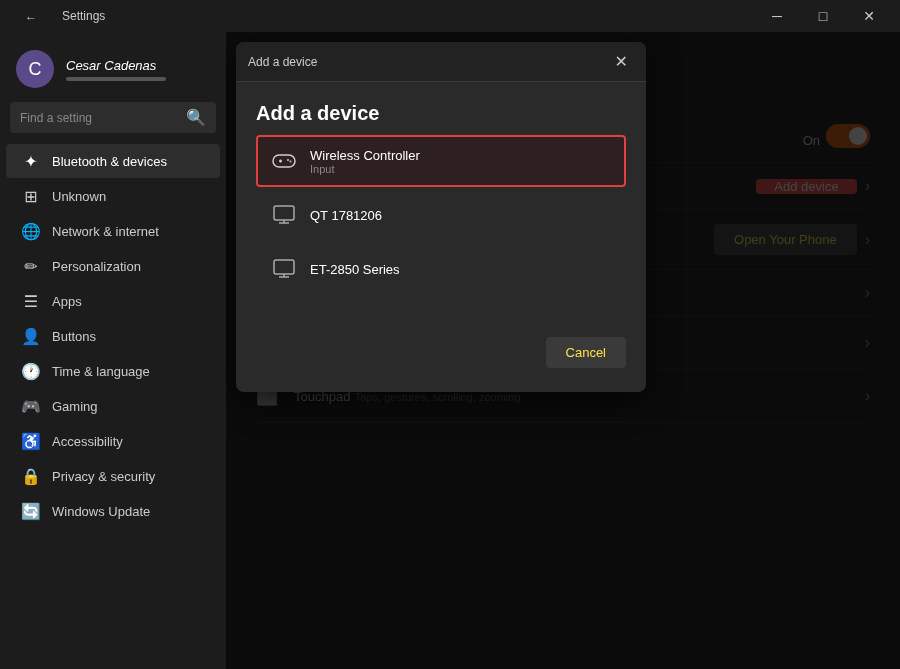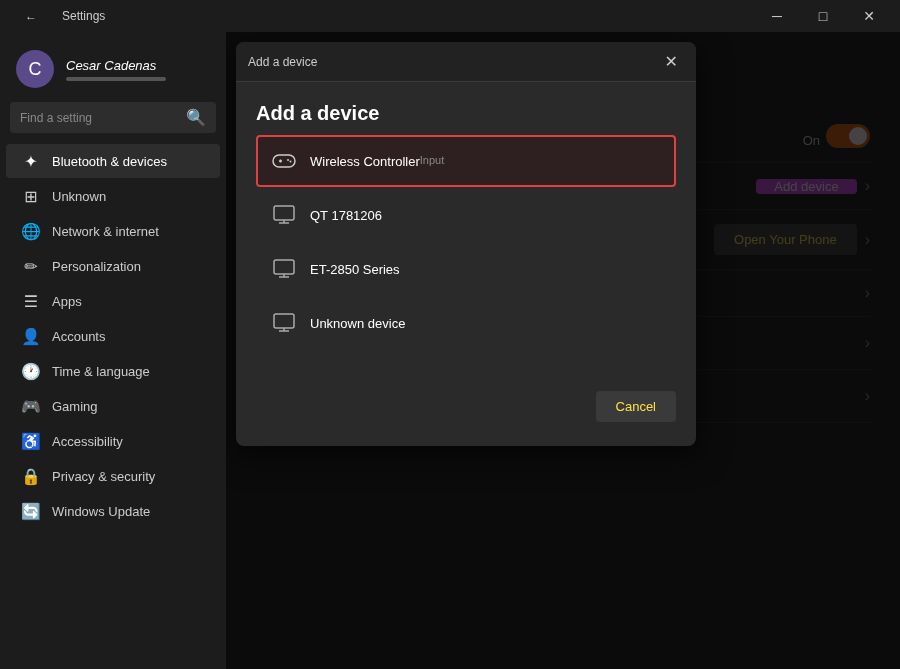--- a/index.html
+++ b/index.html
@@ -175,21 +175,21 @@
       align-items: flex-start;
       justify-content: flex-start;
       padding-top: 10px;
       padding-left: 10px;
     }
 
     
     .dialog {
       background: #2a2a2a;
       border-radius: 8px;
-      width: 460px;
+      width: 410px;
       overflow: hidden;
       box-shadow: 0 8px 32px rgba(0,0,0,0.7);
     }
     .dialog-titlebar {
       display: flex;
       align-items: center;
       justify-content: space-between;
       padding: 8px 12px;
       background: #222222;
       border-bottom: 1px solid #3a3a3a;
@@ -246,21 +246,21 @@
     .device-icon {
       width: 28px;
       height: 28px;
       display: flex;
       align-items: center;
       justify-content: center;
       flex-shrink: 0;
     }
     .device-info {
       display: flex;
-      flex-direction: row;
+      flex-direction: column;
     }
     .device-name {
       font-size: 13px;
       color: #ffffff;
     }
     .device-sub {
       font-size: 11px;
       color: #888888;
     }
 
@@ -336,21 +336,21 @@
       position: absolute;
       right: 3px;
       top: 3px;
       width: 18px;
       height: 18px;
       background: white;
       border-radius: 50%;
     }
     .chevron { font-size: 16px; color: #888; }
     .btn-add-device {
-      background: #d946ef;
+      background: #ef4444;
       color: white;
       border: none;
       padding: 0 18px;
       border-radius: 4px;
       font-size: 13px;
       cursor: pointer;
     }
   </style>
 </head>
 <body>
@@ -409,21 +409,21 @@
       <li class="nav-item">
         <span class="nav-icon">✏</span>
         <span>Personalization</span>
       </li>
       <li class="nav-item">
         <span class="nav-icon">☰</span>
         <span>Apps</span>
       </li>
       <li class="nav-item">
         <span class="nav-icon">👤</span>
-        <span>Accounts</span>
+        <span>Buttons</span>
       </li>
       <li class="nav-item">
         <span class="nav-icon">🕐</span>
         <span>Time &amp; language</span>
       </li>
       <li class="nav-item">
         <span class="nav-icon">🎮</span>
         <span>Gaming</span>
       </li>
       <li class="nav-item">
@@ -542,32 +542,20 @@
                   <rect x="1" y="1" width="20" height="14" rx="2" stroke="#aaaaaa" stroke-width="1.5" fill="none"></rect>
                   <line x1="6" y1="18" x2="16" y2="18" stroke="#aaaaaa" stroke-width="1.5"></line>
                   <line x1="11" y1="15" x2="11" y2="18" stroke="#aaaaaa" stroke-width="1.5"></line>
                 </svg>
               </div>
               <div class="device-info">
                 <span class="device-name">ET-2850 Series</span>
               </div>
             </div>
 
-            <div class="device-item">
-              <div class="device-icon">
-                <svg width="22" height="20" viewBox="0 0 22 20" fill="none" xmlns="http://www.w3.org/2000/svg">
-                  <rect x="1" y="1" width="20" height="14" rx="2" stroke="#aaaaaa" stroke-width="1.5" fill="none"></rect>
-                  <line x1="6" y1="18" x2="16" y2="18" stroke="#aaaaaa" stroke-width="1.5"></line>
-                  <line x1="11" y1="15" x2="11" y2="18" stroke="#aaaaaa" stroke-width="1.5"></line>
-                </svg>
-              </div>
-              <div class="device-info">
-                <span class="device-name">Unknown device</span>
-              </div>
-            </div>
 
           </div>
         </div>
 
         <div class="dialog-footer">
           <button class="btn-cancel">Cancel</button>
         </div>
       </div>
     </div>
 

